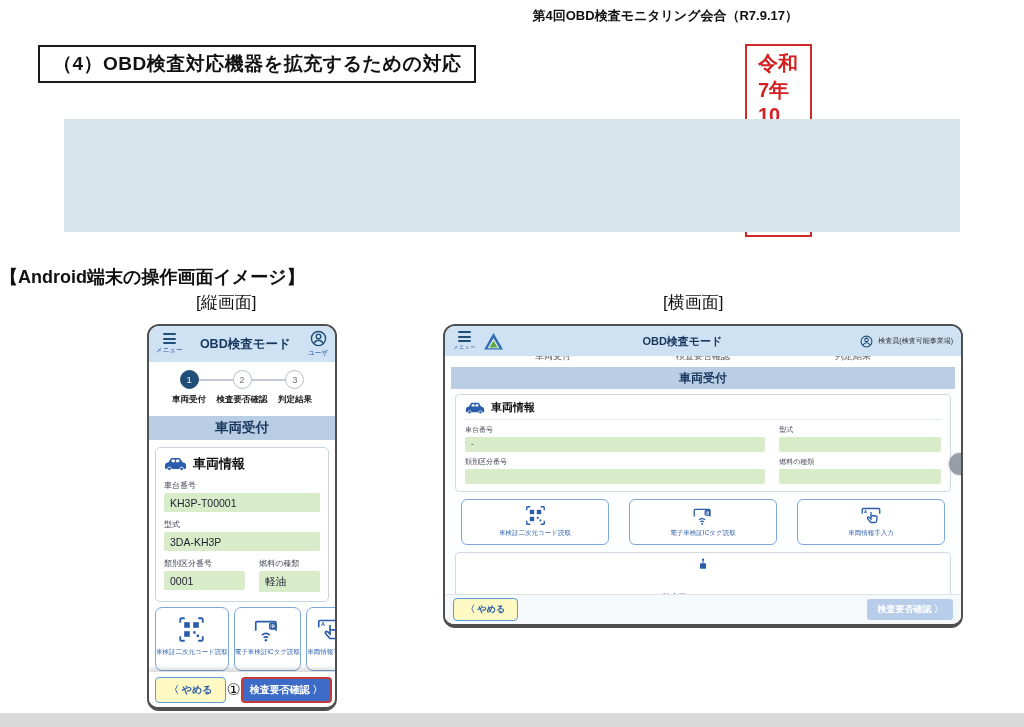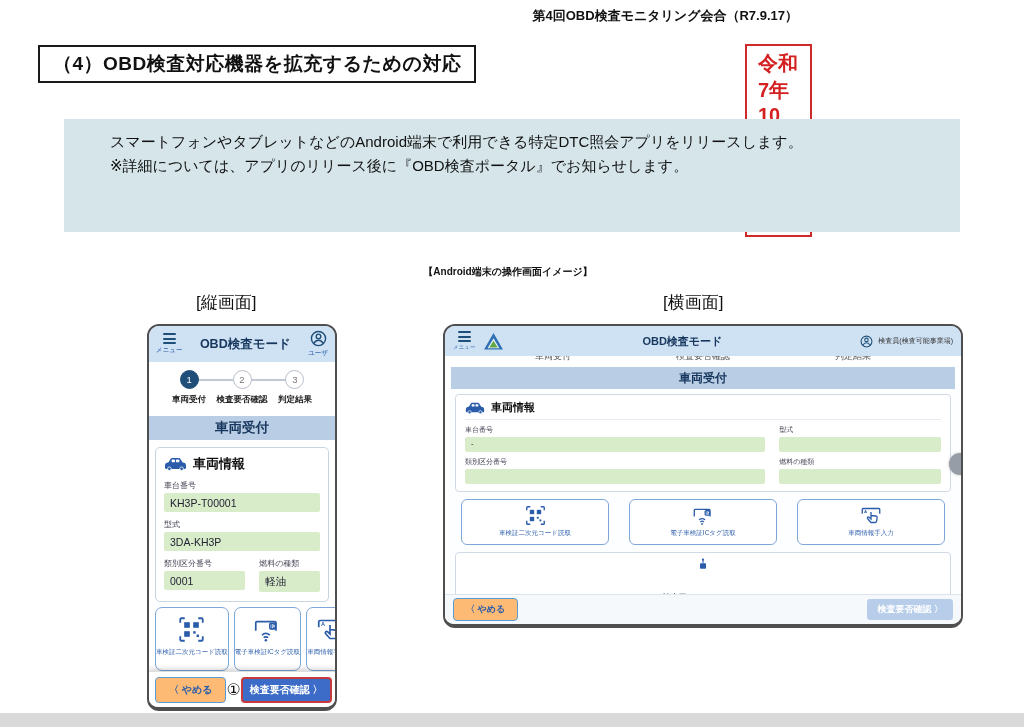--- a/index.html
+++ b/index.html
@@ -10,39 +10,39 @@
   .top-note { position:absolute; top:7px; right:14px; font-size:13px; font-weight:bold; color:#111; }
   .title-box { position:absolute; left:38px; top:45px; border:2px solid #1a1a1a;
     padding:4px 13px; font-size:19px; font-weight:bold; letter-spacing:.5px; }
   .date-badge { position:absolute; left:745px; top:44px; border:2px solid #cf2a2a; color:#d42020;
     padding:4px 11px; font-size:20px; font-weight:bold; }
 
   .notice { position:absolute; left:64px; top:119px; width:896px; height:113px; background:#d5e5ea; }
   .notice-heading { padding:16px 0 0 22px; font-size:16px; font-weight:bold; }
   .notice-body { padding:11px 0 0 46px; font-size:15px; line-height:1.6; }
 
-  .caption { position:absolute; top:265px; left:0; width:1016px; text-align:center;
-    font-size:10px; font-weight:bold; }
+  .caption { position:absolute; top:265px; left:0; width:1016px; 
+    font-size:18px; font-weight:bold; }
   .orient-label { position:absolute; top:291px; font-size:17px; }
   .orient-label.p { left:196px; }
   .orient-label.l { left:663px; }
 
   
   .phone { position:absolute; background:#fff; border:2px solid #4f4f4f; border-bottom-width:4px;
     border-radius:12px; overflow:hidden; }
   .appbar { background:#cfe2f4; display:flex; align-items:center; }
   .menu-block,.user-block { display:flex; flex-direction:column; align-items:center; color:#1f4e79; }
   .menu-bars { display:flex; flex-direction:column; gap:2.5px; }
   .menu-bars i { display:block; width:13px; height:2px; background:#1f4e79; border-radius:1px; }
   .tiny-label { font-size:6.5px; color:#2a5caa; margin-top:2px; white-space:nowrap; }
   .app-title { flex:1; text-align:center; font-weight:bold; color:#17365d; }
   .section-bar { background:#b9cde4; color:#17365d; font-weight:bold; text-align:center; }
   .g-field { background:#d9ecca; border-radius:2px; color:#223; }
   .f-label { color:#445; }
-  .outline-btn { background:#fdba74; border:1.5px solid #5b9bd5; border-radius:4px; color:#2a5caa;
+  .outline-btn { background:#fef9c3; border:1.5px solid #5b9bd5; border-radius:4px; color:#2a5caa;
     font-weight:bold; white-space:nowrap; }
   .scan-btn { background:#fff; border:1.5px solid #7da7d8; border-radius:7px; color:#2a5caa;
     display:flex; flex-direction:column; align-items:center; }
   .scan-btn .lbl { color:#2a5caa; white-space:nowrap; }
 
   
   .phone-portrait { left:147px; top:324px; width:190px; height:387px; }
   .p-appbar { height:36px; padding:0 7px; }
   .p-appbar .app-title { font-size:12.5px; }
   .p-instruction { background:#4a7ebc; color:#fff; font-size:8.5px; font-weight:bold;
@@ -114,24 +114,20 @@
 </head>
 <body>
 
 <div class="page">
 
   <div class="top-note">第4回OBD検査モニタリング会合（R7.9.17）</div>
   <div class="title-box">（4）OBD検査対応機器を拡充するための対応</div>
   <div class="date-badge">令和7年10月26日予定</div>
 
   <div class="notice">
-    <div class="notice-body">
-      <div>スマートフォンやタブレットなどのAndroid端末で利用できる特定DTC照会アプリをリリースします。</div>
-      <div>※詳細については、アプリのリリース後に『OBD検査ポータル』でお知らせします。</div>
-    </div>
   </div>
 
   <div class="caption">【Android端末の操作画面イメージ】</div>
   <div class="orient-label p">[縦画面]</div>
   <div class="orient-label l">[横画面]</div>
 
   <div class="phone phone-portrait">
     <div class="appbar p-appbar">
       <div class="menu-block">
         <span class="menu-bars">

